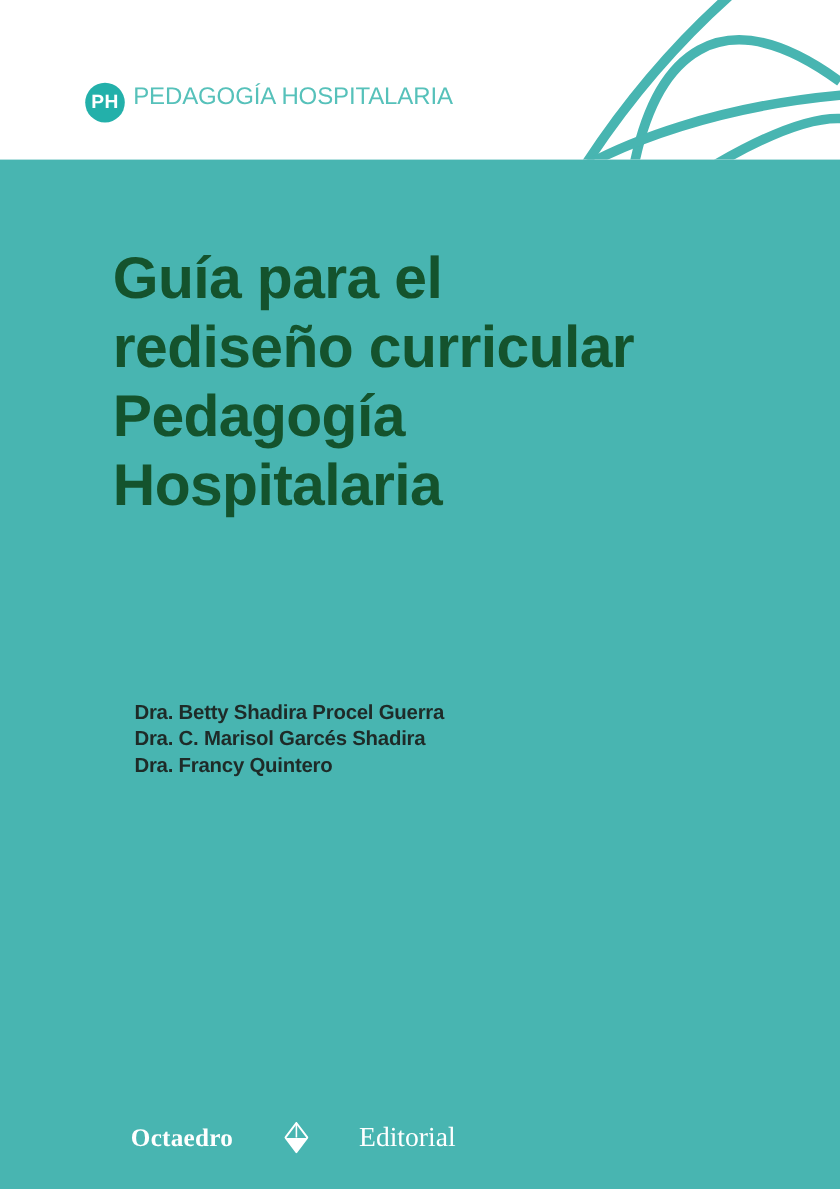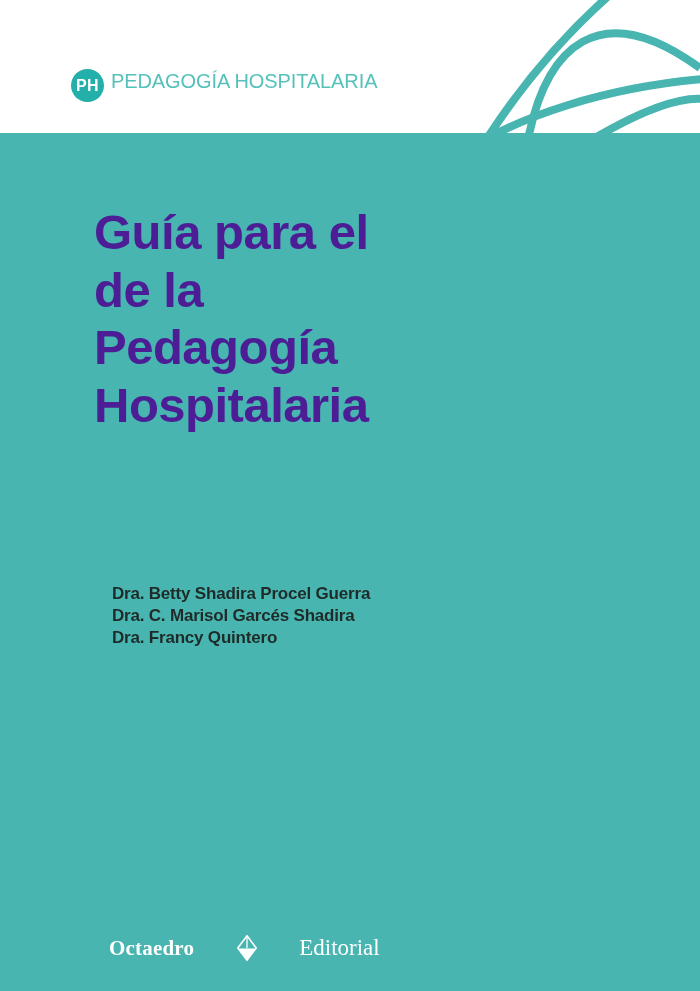--- a/index.html
+++ b/index.html
@@ -67,21 +67,21 @@
     position: absolute;
     left: 0; top: 133px;
     width: 700px;
     height: 858px;
     background: #48b5b1;
   }
   .book-title {
     position: absolute;
     left: 94px;
     top: 71px;
-    color: #4c1d95;
+    color: #14532d;
     font-size: 49px;
     font-weight: 700;
     line-height: 57.5px;
     letter-spacing: -0.5px;
     white-space: nowrap;
   }
   .authors {
     position: absolute;
     left: 112px;
     top: 450px;
@@ -139,21 +139,21 @@
       <div class="series">
         <div>PEDAGOGÍA HOSPITALARIA</div>
       </div>
     </div>
   </div>
 
   <div class="teal-body">
 
     <div class="book-title">
       <div>Guía para el</div>
-      <div>de la</div>
+      <div>rediseño curricular</div>
       <div>Pedagogía</div>
       <div>Hospitalaria</div>
     </div>
 
     <div class="authors">
       <div>Dra. Betty Shadira Procel Guerra</div>
       <div>Dra. C. Marisol Garcés Shadira</div>
       <div>Dra. Francy Quintero</div>
     </div>
 

